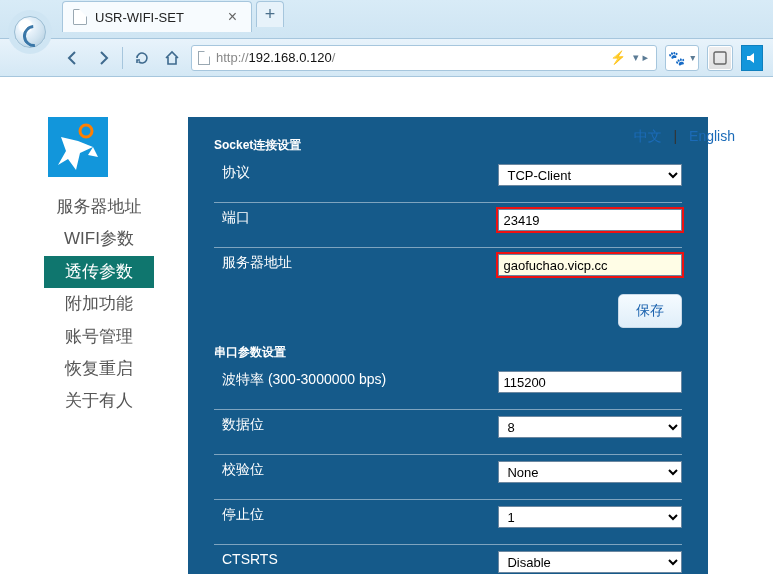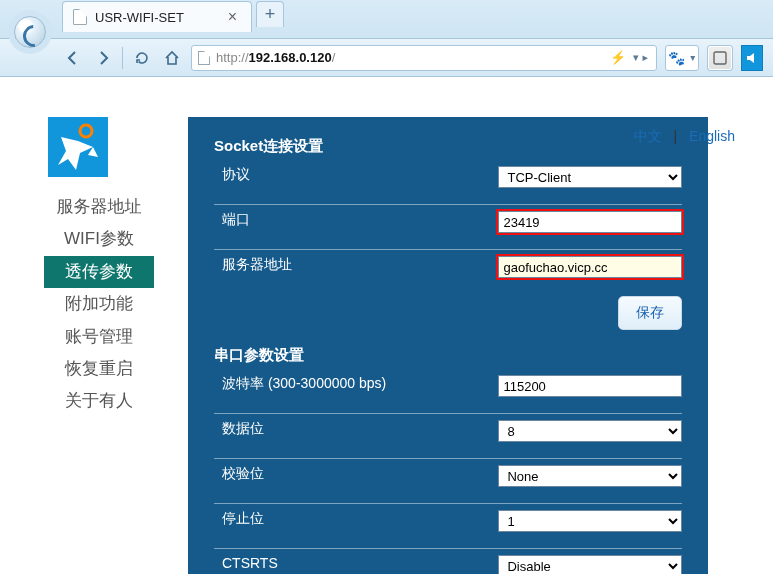--- a/index.html
+++ b/index.html
@@ -115,21 +115,21 @@
     width:12px; height:14px;
     border:1px solid #9aa8b2;
     margin-right:6px;
     position:relative;
     background:#fff;
   }
   .addr-page-icon::after{
     content:""; position:absolute; right:-1px; top:-1px;
     border:3px solid transparent; border-right-color:#fff; border-top-color:#fff;
   }
-  .addr-host { color:#111; font-weight:700; white-space:pre; }
+  .addr-host { color:#111; font-weight:400; white-space:pre; }
   .addr-proto { color:#888; white-space:pre; }
   .addr-suffix { color:#888; white-space:pre; }
   .addr-lightning { color:#9aa8b2; font-size:13px; padding:0 4px;}
   .addr-drop { color:#5b7b95; font-size:11px; padding:0 2px;}
   .paw-btn {
     width:34px; height:26px;
     background:#fff;
     border:1px solid #a6c6dd;
     border-radius:3px;
     display:flex; align-items:center; justify-content:center;
@@ -193,21 +193,21 @@
   }
 
   .main-panel {
     background:#155a8a;
     width:520px;
     color:#fff;
     padding:20px 26px 26px 26px;
     font-size:14px;
     margin-top:2px;
   }
-  .section-title { font-weight:700; font-size:15px; margin-bottom:10px;}
+  .section-title { font-weight:700; font-size:12px; margin-bottom:10px;}
   .section { margin-bottom:12px; }
   .form-row {
     display:flex;
     align-items:flex-start;
     min-height:34px;
     gap:8px;
   }
   .form-row .lbl {
     width:280px;
     padding-left:8px;

